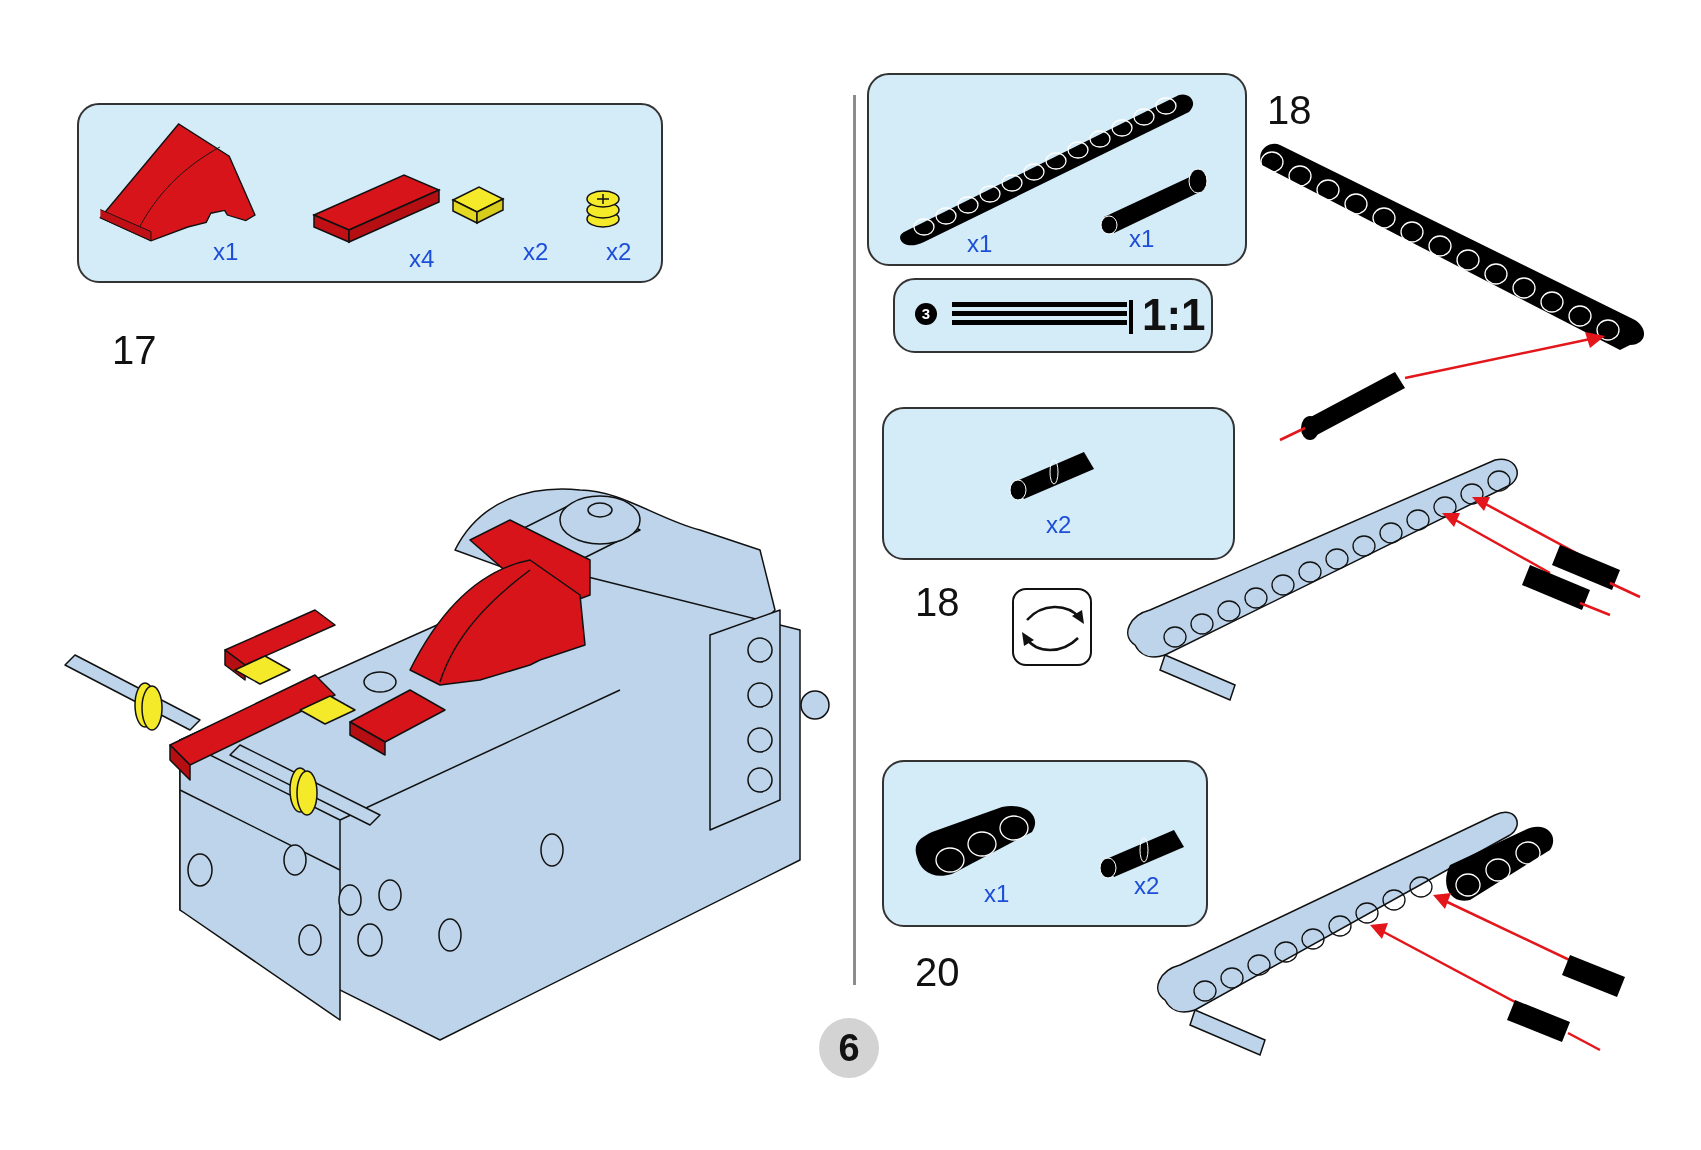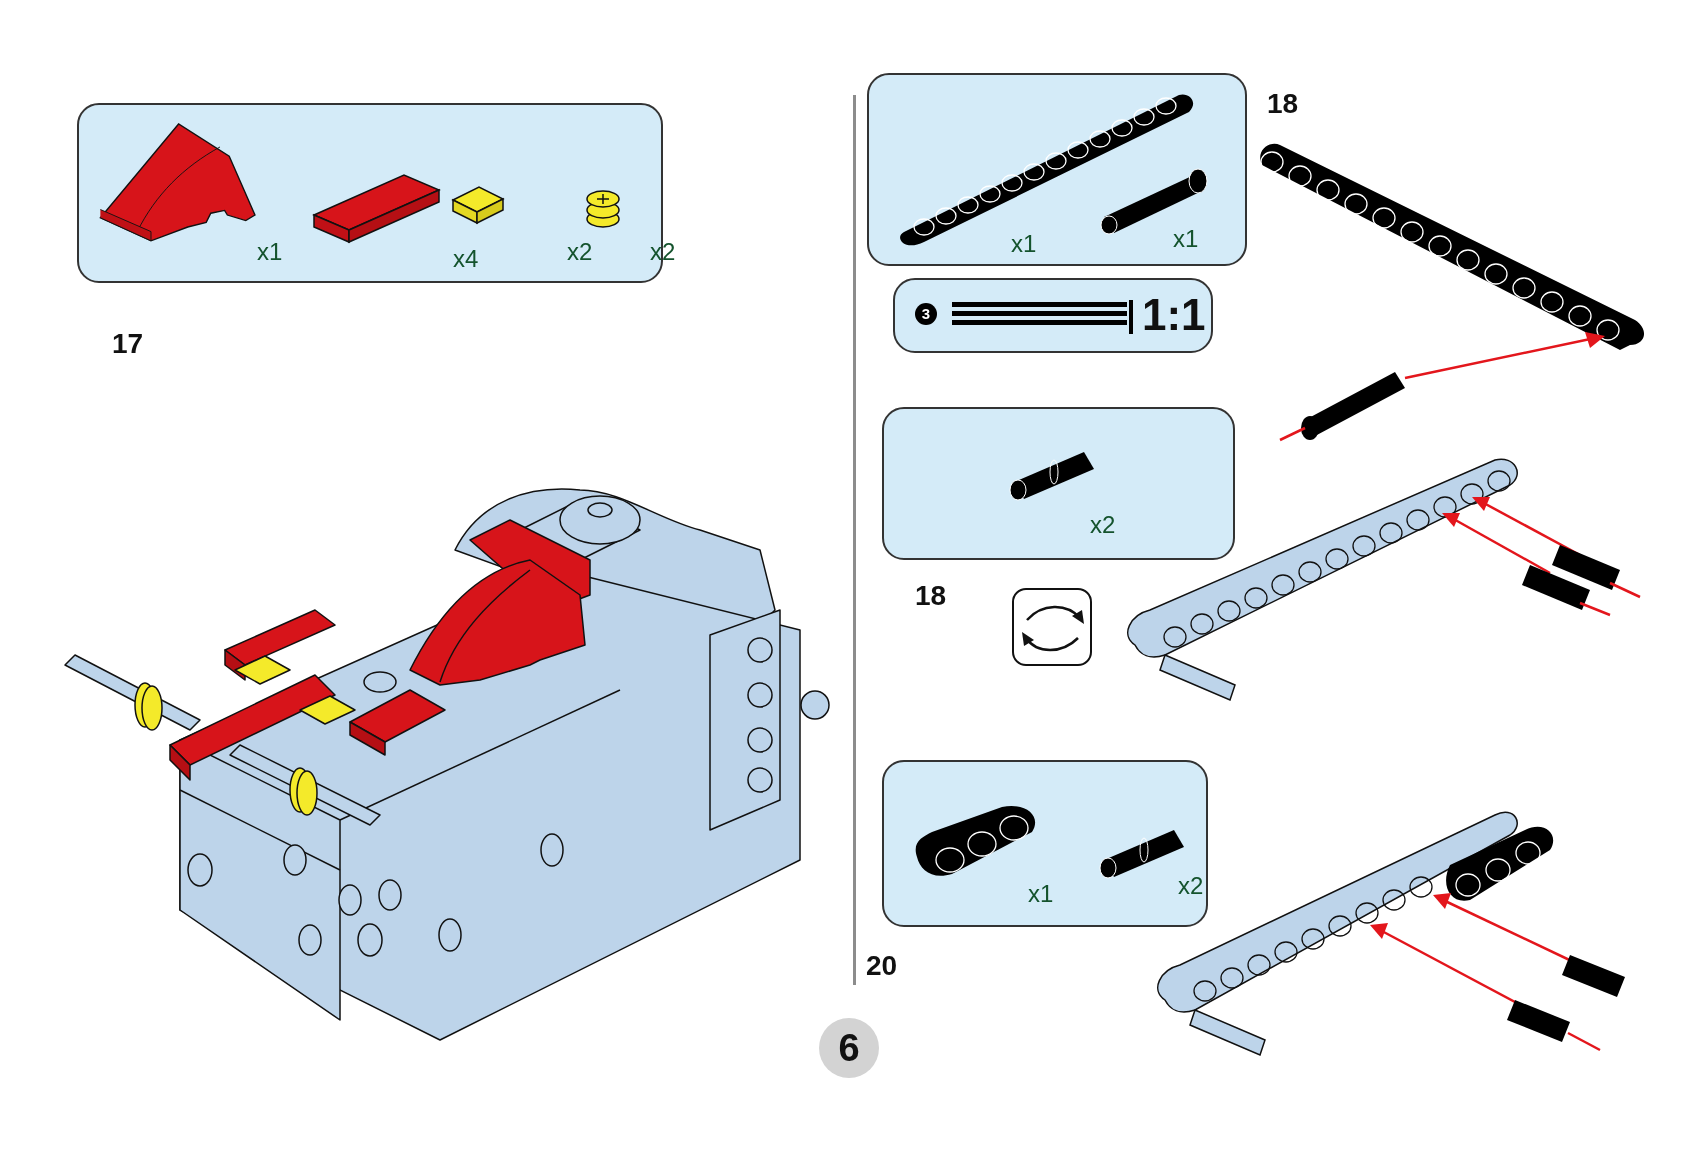--- a/index.html
+++ b/index.html
@@ -1,19 +1,19 @@
 <!DOCTYPE html>
 <html><head>
 <meta charset="utf-8">
 <style>
   html,body{margin:0;padding:0;background:#fff;}
   body{width:1701px;height:1150px;position:relative;overflow:hidden;font-family:"Liberation Sans",sans-serif;color:#111;}
   .partsbox{position:absolute;background:#d4ebf8;border:2px solid #333;border-radius:22px;box-sizing:border-box;}
-  .qty{position:absolute;font-size:24px;color:#14532d;margin-left:44px;}
-  .stepnum{position:absolute;font-size:28px;font-weight:bold;color:#111;}
+  .qty{position:absolute;font-size:24px;color:#1d4ed8;}
+  .stepnum{position:absolute;font-size:40px;font-weight:normal;color:#111;}
   .divider{position:absolute;left:853px;top:95px;width:3px;height:890px;background:#8c8c8c;}
   .pagecircle{position:absolute;left:819px;top:1018px;width:60px;height:60px;border-radius:50%;background:#d3d3d3;display:flex;align-items:center;justify-content:center;font-size:38px;font-weight:bold;}
   svg{position:absolute;overflow:visible;}
   .scalelabel{position:absolute;font-size:44px;font-weight:bold;}
 </style>
 </head>
 <body>
 
 <div class="partsbox" style="left:77px;top:103px;width:586px;height:180px;">
   <svg style="left:18px;top:12px;" width="170" height="140">
@@ -219,21 +219,21 @@
     </g>
   </svg>
   <svg style="left:210px;top:60px;" width="100" height="60">
     <polygon points="10,38 80,8 90,25 20,55" fill="#000"></polygon>
     <ellipse cx="14" cy="46" rx="8" ry="10" fill="#000" stroke="#fff" stroke-width="1"></ellipse>
     <ellipse cx="50" cy="28" rx="4" ry="12" fill="none" stroke="#fff" stroke-width="1"></ellipse>
   </svg>
   <span class="qty" style="left:100px;top:118px;">x1</span>
   <span class="qty" style="left:250px;top:110px;">x2</span>
 </div>
-<div class="stepnum" style="left:866px;top:950px;">20</div>
+<div class="stepnum" style="left:915px;top:950px;">20</div>
 
 <svg style="left:1150px;top:805px;" width="480" height="260">
   <path d="M15,195 C0,185 10,165 30,160 L345,10 C365,0 375,20 360,30 L45,205 C30,210 20,205 15,195 Z" fill="#bdd4ea" stroke="#111" stroke-width="1.5"></path>
   <g fill="none" stroke="#111" stroke-width="1.3">
     <ellipse cx="55" cy="186" rx="11" ry="10"></ellipse>
       <ellipse cx="82" cy="173" rx="11" ry="10"></ellipse>
       <ellipse cx="109" cy="160" rx="11" ry="10"></ellipse>
     <ellipse cx="136" cy="147" rx="11" ry="10"></ellipse>
       <ellipse cx="163" cy="134" rx="11" ry="10"></ellipse>
       <ellipse cx="190" cy="121" rx="11" ry="10"></ellipse>

